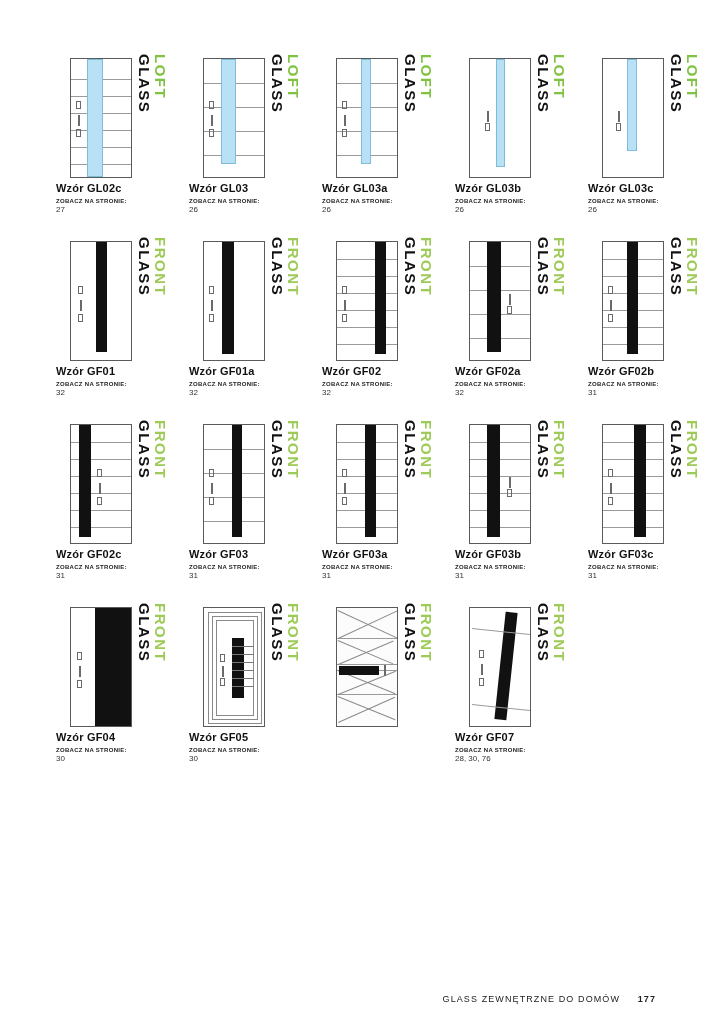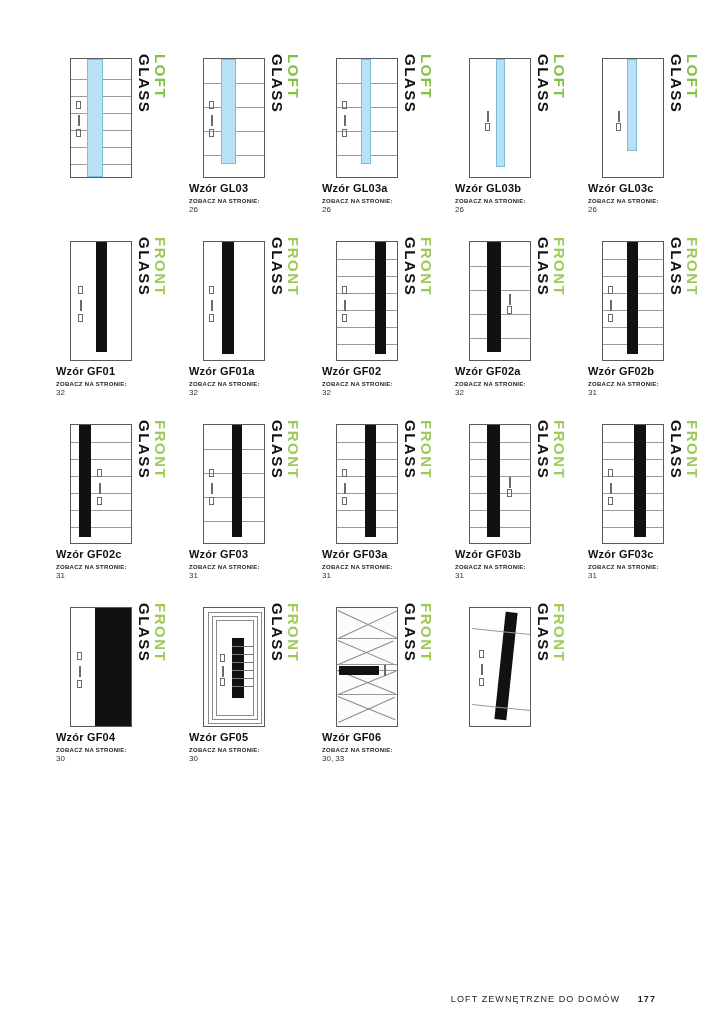--- a/index.html
+++ b/index.html
@@ -162,20 +162,25 @@
           <div class="hline" style="top:105px"></div>
           <div class="panel" style="left:16px;top:0;width:16px;height:118px;background:#b8e1f5;border:1px solid #7fbcd8;"></div>
           <div class="handle-sq" style="left:5px;top:42px"></div>
           <div class="handle" style="left:7px;top:56px"></div>
           <div class="handle-sq" style="left:5px;top:70px"></div>
         </div>
         <div class="brand2">
           <span class="vtext main brand-glass">GLASS</span>
           <span class="vtext sub sub-loft">LOFT</span>
         </div>
+      </div>
+      <div class="caption">
+        <div class="cap-title">Wzór GL02c</div>
+        <div class="cap-see">ZOBACZ NA STRONIE:</div>
+        <div class="cap-pages">27</div>
       </div>
     </div>
 
     <div class="cell">
       <div class="figure">
         <div class="door-frame">
           <div class="hline" style="top:24px"></div>
           <div class="hline" style="top:48px"></div>
           <div class="hline" style="top:72px"></div>
           <div class="hline" style="top:96px"></div>
@@ -574,45 +579,45 @@
           <div class="diag" style="left:1px;top:88px;width:62px;transform:rotate(22deg)"></div>
           <div class="diag" style="left:1px;top:114px;width:62px;transform:rotate(-24deg)"></div>
           <div class="panel" style="left:2px;top:58px;width:40px;height:9px;background:#111111;"></div>
           <div class="handle" style="left:47px;top:57px"></div>
         </div>
         <div class="brand2">
           <span class="vtext main brand-glass">GLASS</span>
           <span class="vtext sub sub-front">FRONT</span>
         </div>
       </div>
-      <div class="caption">
-        <div class="cap-title">Wzór GF06</div>
-        <div class="cap-see">ZOBACZ NA STRONIE:</div>
-        <div class="cap-pages">30, 33</div>
-      </div>
     </div>
 
     <div class="cell">
       <div class="figure">
         <div class="door-frame">
           <div class="panel" style="left:30px;top:4px;width:12px;height:108px;background:#111111;transform:rotate(6deg);"></div>
           <div class="diag" style="left:2px;top:20px;width:60px;transform:rotate(6deg);background:#9a9a9a"></div>
           <div class="diag" style="left:2px;top:96px;width:60px;transform:rotate(6deg);background:#9a9a9a"></div>
           <div class="handle-sq" style="left:9px;top:42px"></div>
           <div class="handle" style="left:11px;top:56px"></div>
           <div class="handle-sq" style="left:9px;top:70px"></div>
         </div>
         <div class="brand2">
           <span class="vtext main brand-glass">GLASS</span>
           <span class="vtext sub sub-front">FRONT</span>
         </div>
       </div>
+      <div class="caption">
+        <div class="cap-title">Wzór GF07</div>
+        <div class="cap-see">ZOBACZ NA STRONIE:</div>
+        <div class="cap-pages">28, 30, 76</div>
+      </div>
     </div>
 
     <div class="cell empty"></div>
   </div>
 
 </div>
 
 <div id="footer">
-  <span>LOFT ZEWNĘTRZNE DO DOMÓW</span>
+  <span>GLASS ZEWNĘTRZNE DO DOMÓW</span>
   <span class="page-no">177</span>
 </div>
 
 </body></html>

